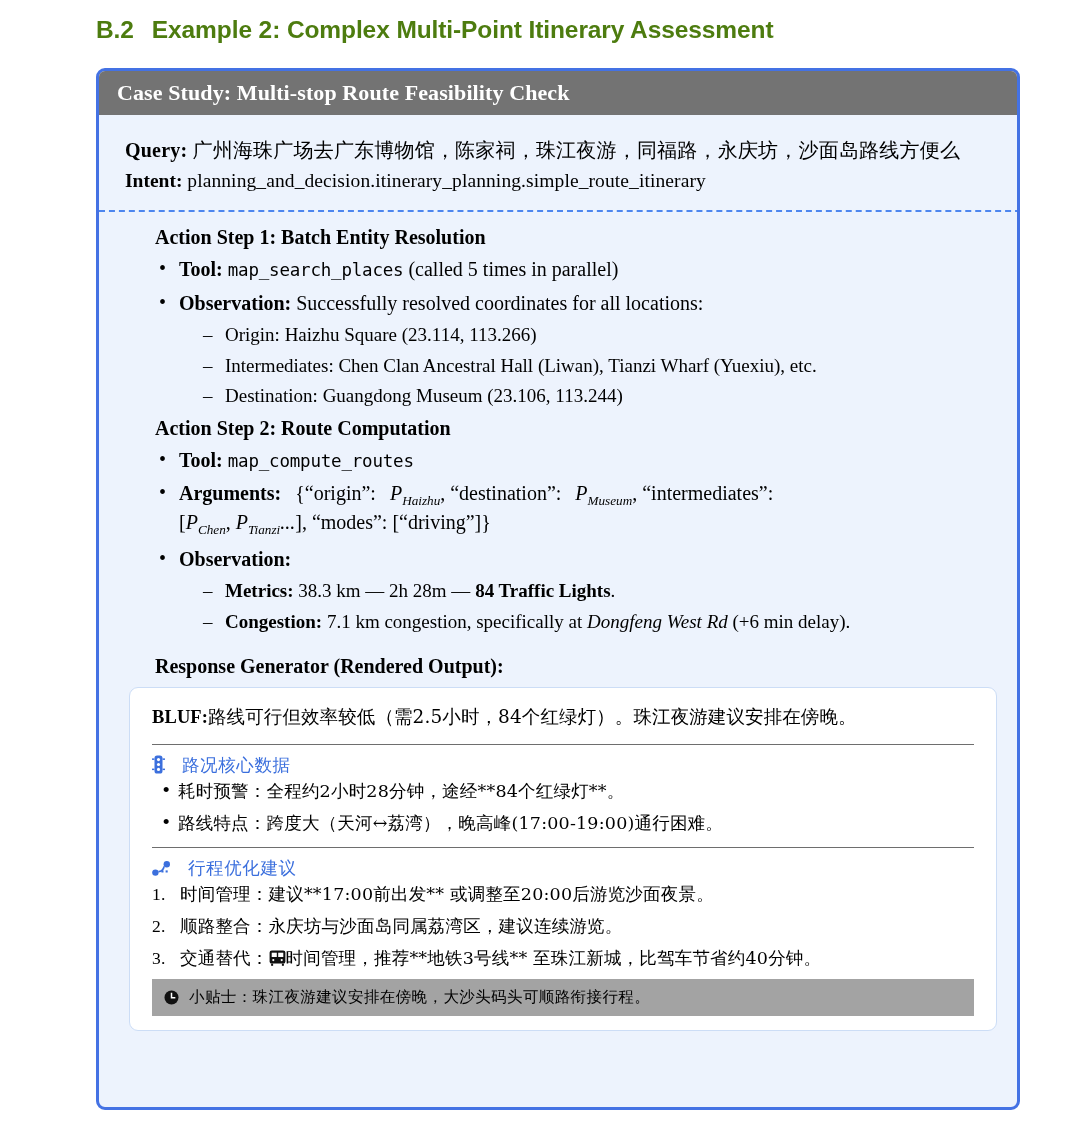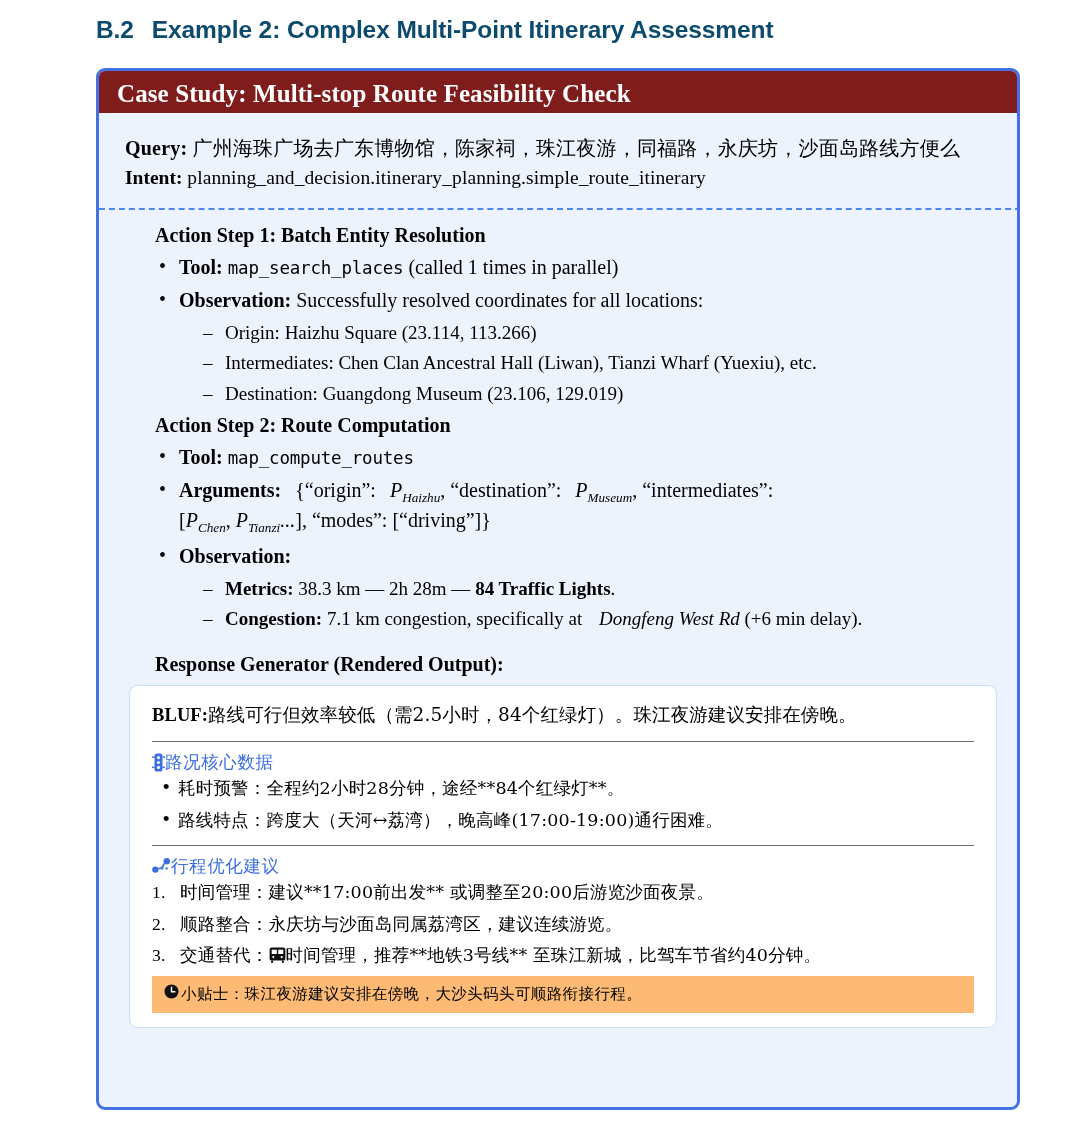--- a/index.html
+++ b/index.html
@@ -17,42 +17,42 @@
   }
 
   
   .section-head {
     position: absolute;
     left: 96px; top: 16px;
     font-family: "Liberation Sans", "DejaVu Sans", sans-serif;
     font-weight: bold;
     font-size: 24.5px;
     letter-spacing: -0.1px;
-    color: #0c4a6e;
+    color: #4d7c0f;
     white-space: nowrap;
   }
   .section-head .num { margin-right: 18px; }
 
   
   .case-box {
     position: absolute;
     left: 96px; top: 68px;
     width: 924px;
     height: 1042px;
     border: 3px solid #4472e4;
     border-radius: 9px;
     background: #edf3fd;
     overflow: hidden;
   }
   .case-title {
-    background: #7f1d1d;
+    background: #737373;
     color: #ffffff;
     font-weight: bold;
-    font-size: 25px;
-    padding: 9px 0 4px 18px;
+    font-size: 22px;
+    padding: 9px 0 10px 18px;
     line-height: 1.15;
     letter-spacing: 0.1px;
   }
   .case-body {
     padding: 0 12px 0 26px;
   }
 
   
   .query-block {
     padding-top: 21px;
@@ -115,21 +115,21 @@
   .mathvar {
     font-family: "Liberation Serif", serif;
     font-style: italic;
   }
   .mathvar sub {
     font-size: 0.66em;
     font-style: italic;
   }
   .argline { line-height: 1.3; }
   .argline .gap { display: inline-block; width: 14px; }
-  i.emph { font-style: italic; margin-left: 12px; }
+  i.emph { font-style: italic; }
 
   
   .resp-head {
     font-weight: bold;
     font-size: 20px;
     margin: 21px 0 9px 0;
   }
   .resp-card {
     background: #ffffff;
     border: 1.4px solid #ccddf6;
@@ -147,21 +147,21 @@
     border-top: 1.6px solid #6e6e6e;
     margin: 13px 0 8px 0;
   }
   .sub-head {
     color: #3b6fdd;
     font-size: 17.5px;
     letter-spacing: 0.6px;
     margin-bottom: 3px;
     display: flex;
     align-items: center;
-    gap: 0;
+    gap: 17px;
   }
   .ic { display: inline-block; line-height: 0; }
 
   ol.numlist, ul.dotlist {
     margin: 0; padding: 0; list-style: none;
     font-size: 17.5px;
   }
   ul.dotlist > li {
     position: relative;
     padding-left: 26px;
@@ -179,27 +179,28 @@
     padding-left: 28px;
     line-height: 1.3;
     margin-bottom: 9px;
     letter-spacing: 0.2px;
   }
   ol.numlist > li .n {
     position: absolute;
     left: 0; top: 0;
   }
   .tipbox {
-    background: #fdba74;
+    background: #a3a3a3;
     padding: 8px 12px 8px 12px;
     font-size: 15.5px;
     letter-spacing: 0.4px;
     margin-top: 8px;
     display: flex;
-    gap: 2px;
+    align-items: center;
+    gap: 10px;
   }
 
   svg { display: block; }
 </style>
 </head>
 <body>
 
 <div class="page">
 
   <div class="section-head">
@@ -226,29 +227,29 @@
       <div class="dashed-sep"></div>
 
       <div class="step-area">
 
         <div class="step-head">Action Step 1: Batch Entity Resolution</div>
 
         <ul class="bullets">
           <li>
             <b>Tool:</b>
             <code>map_search_places</code>
-            <span>(called 1 times in parallel)</span>
+            <span>(called 5 times in parallel)</span>
           </li>
           <li>
             <b>Observation:</b>
             <span>Successfully resolved coordinates for all locations:</span>
             <ul class="dashes">
               <li>Origin: Haizhu Square (23.114, 113.266)</li>
               <li>Intermediates: Chen Clan Ancestral Hall (Liwan), Tianzi Wharf (Yuexiu), etc.</li>
-              <li>Destination: Guangdong Museum (23.106, 129.019)</li>
+              <li>Destination: Guangdong Museum (23.106, 113.244)</li>
             </ul>
           </li>
         </ul>
 
         <div class="step-head second">Action Step 2: Route Computation</div>
 
         <ul class="bullets">
           <li>
             <b>Tool:</b>
             <code>map_compute_routes</code>

